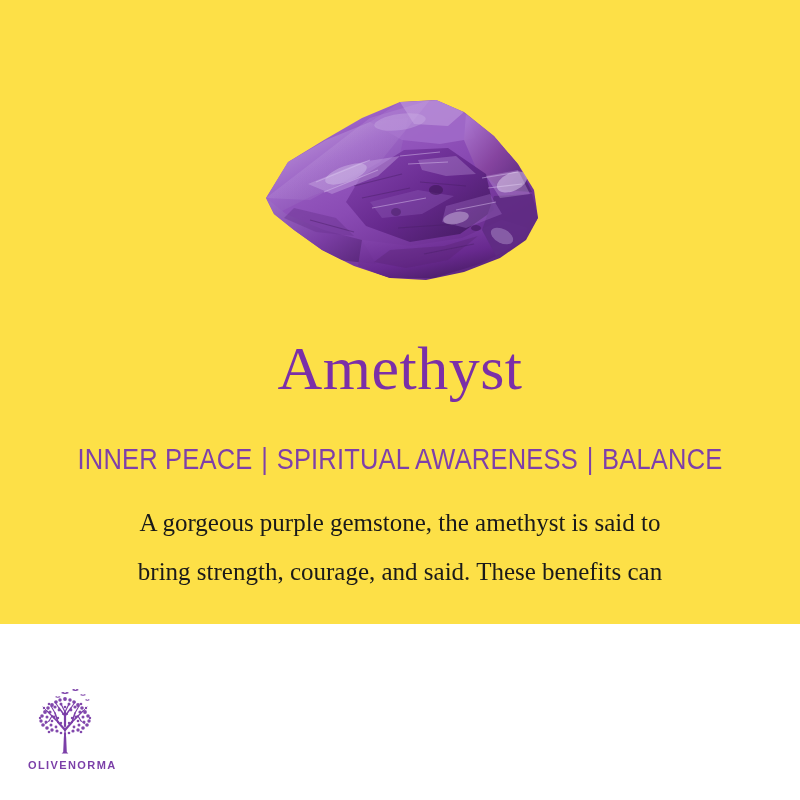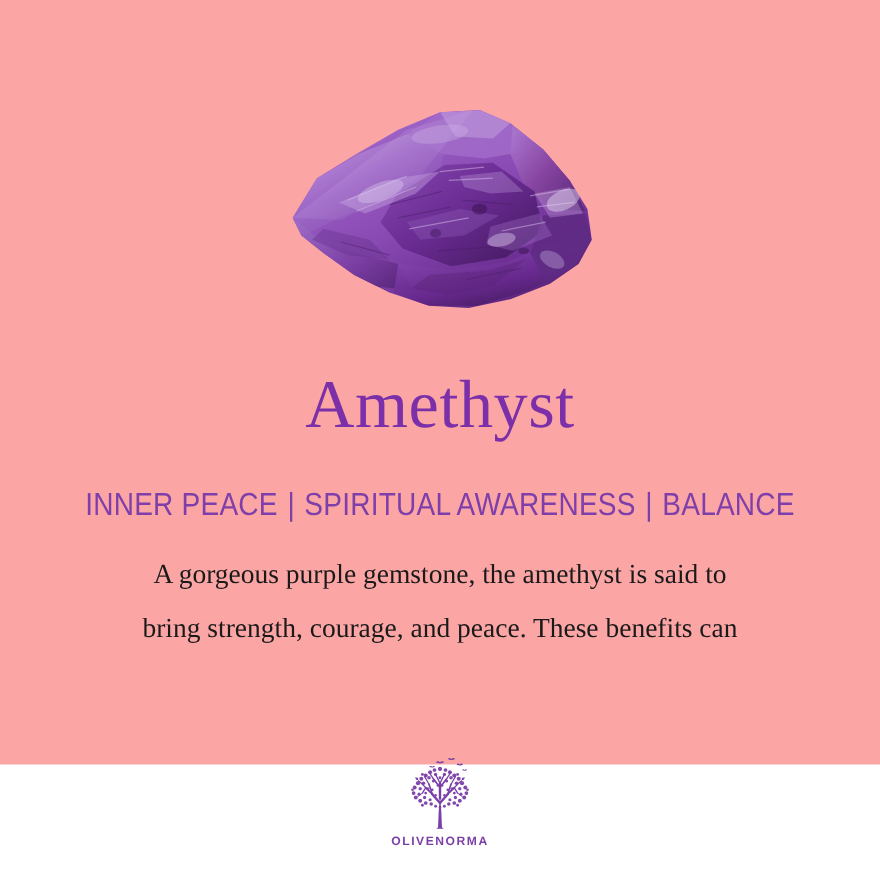--- a/index.html
+++ b/index.html
@@ -13,22 +13,22 @@
 
   body {
     font-family: "Liberation Serif", "DejaVu Serif", serif;
     position: relative;
     overflow: hidden;
   }
 
   #card {
     position: relative;
     width: 800px;
-    height: 695px;
-    background: #fca5a5;
+    height: 624px;
+    background: #fde047;
     display: flex;
     flex-direction: column;
     align-items: center;
   }
 
   
   #stone-area {
     position: absolute;
     left: 0;
     top: 70px;
@@ -96,21 +96,21 @@
   #description .line { display:block; white-space: nowrap; }
 
   
   #logo {
     position: absolute;
     left: 0;
     top: 686px;
     width: 800px;
     display: flex;
     flex-direction: column;
-    align-items: center;
+    padding-left: 28px;
   }
   #brand-name {
     margin-top: 3px;
     font-family: "Liberation Sans", "DejaVu Sans", sans-serif;
     font-size: 11px;
     font-weight: 700;
     letter-spacing: 1.4px;
     color: #7b3fa8;
   }
 </style>
@@ -244,21 +244,21 @@
   </div>
 
   <h1 id="title">Amethyst</h1>
 
   <div id="keywords">
     <span class="kw">INNER PEACE</span><span class="sep">|</span><span class="kw">SPIRITUAL AWARENESS</span><span class="sep">|</span><span class="kw">BALANCE</span>
   </div>
 
   <p id="description">
     <span class="line">A gorgeous purple gemstone, the amethyst is said to</span>
-    <span class="line">bring strength, courage, and peace. These benefits can</span>
+    <span class="line">bring strength, courage, and said. These benefits can</span>
   </p>
 
   <div id="logo">
     <svg width="74" height="70" viewBox="0 0 74 70" aria-label="Tree of life logo">
       <g fill="#7b3fa8">
 
         <path d="M35.2 66 L33.6 67.5 L40.4 67.5 L38.8 66 L38.2 52 L37.2 40 L36.8 40 L35.8 52 Z"></path>
 
         <g stroke="#7b3fa8" fill="none" stroke-linecap="round">
           <path d="M37 44 L30 36" stroke-width="2.1"></path>

